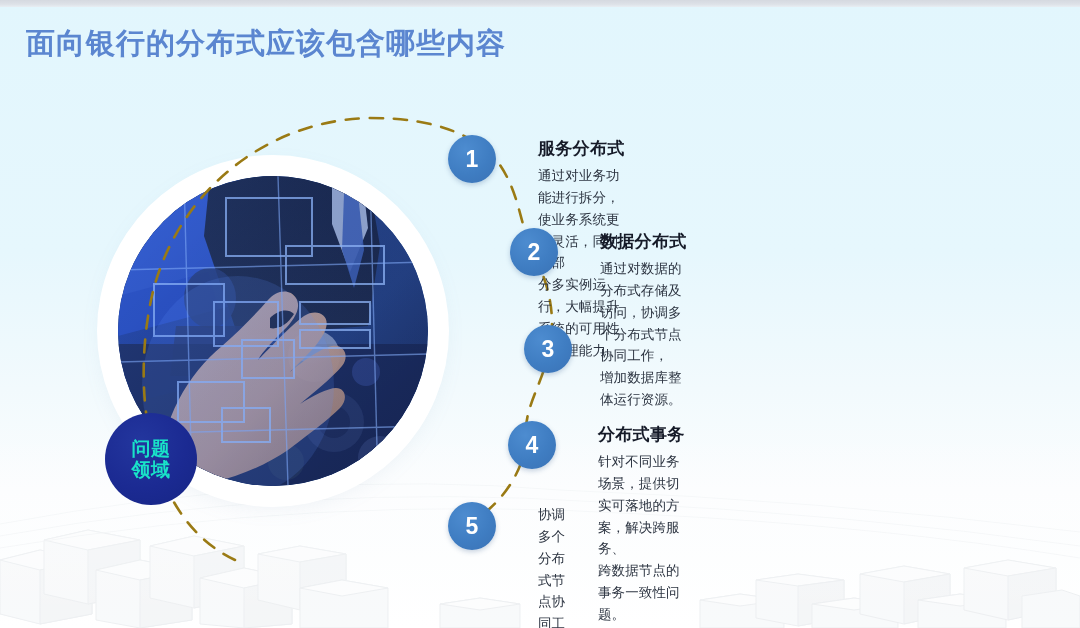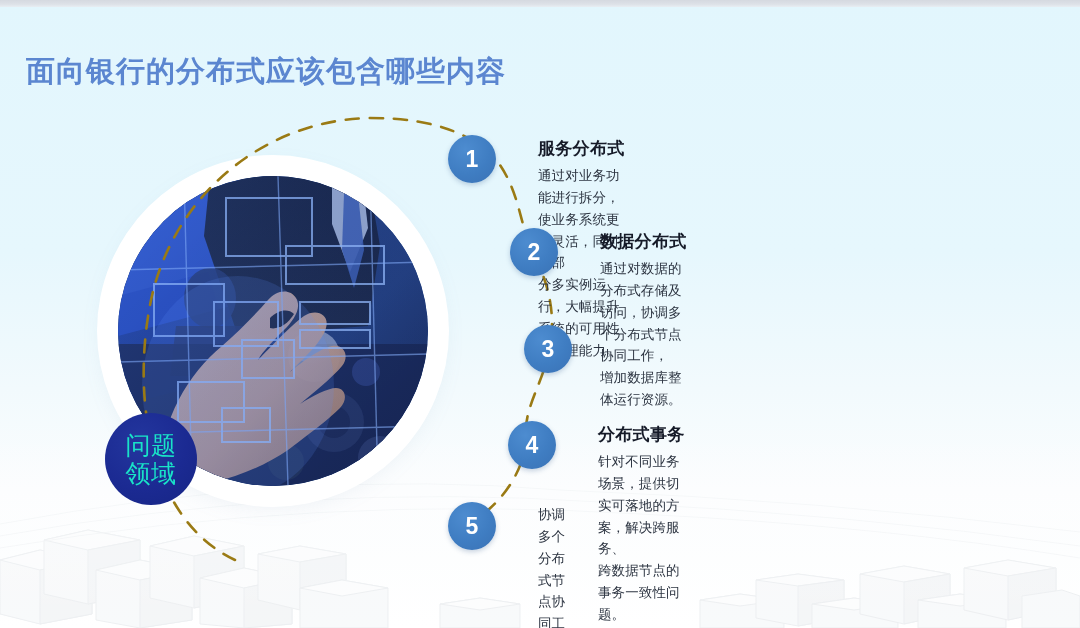--- a/index.html
+++ b/index.html
@@ -18,21 +18,21 @@
     background:linear-gradient(180deg,#d5d9e0 0%,#dde1e7 60%,#e8eef3 100%);
     z-index:40;
   }
   
   .cityscape{
     position:absolute;left:0;bottom:0;width:1080px;height:200px;
     z-index:1;pointer-events:none;
   }
   
   .title{
-    position:absolute;left:26px;top:52px;
+    position:absolute;left:26px;top:24px;
     font-size:29px;font-weight:bold;letter-spacing:1px;
     color:#5b86d0;white-space:nowrap;z-index:20;
   }
   
   .photo-wrap{
     position:absolute;left:108px;top:166px;width:330px;height:330px;
     border-radius:50%;
     background:#ffffff;
     box-shadow:0 0 0 11px #ffffff, 0 6px 26px rgba(120,150,180,.18);
     z-index:10;
@@ -46,21 +46,21 @@
   
   .domain-badge{
     position:absolute;left:105px;top:413px;width:92px;height:92px;
     border-radius:50%;
     background:radial-gradient(circle at 38% 32%,#23369e 0%,#1b2a92 55%,#162584 100%);
     z-index:22;
     display:flex;flex-direction:column;align-items:center;justify-content:center;
     line-height:1.12;
   }
   .domain-badge span{
-    display:block;color:#19e3c8;font-size:25px;font-weight:normal;letter-spacing:.5px;
+    display:block;color:#19e3c8;font-size:19px;font-weight:bold;letter-spacing:.5px;
   }
   
   .arc{
     position:absolute;left:0;top:0;width:1080px;height:628px;z-index:12;
     pointer-events:none;
   }
   
   .items{position:absolute;left:0;top:0;width:1080px;height:628px;z-index:25;}
   .item{position:absolute;}
   .num{

